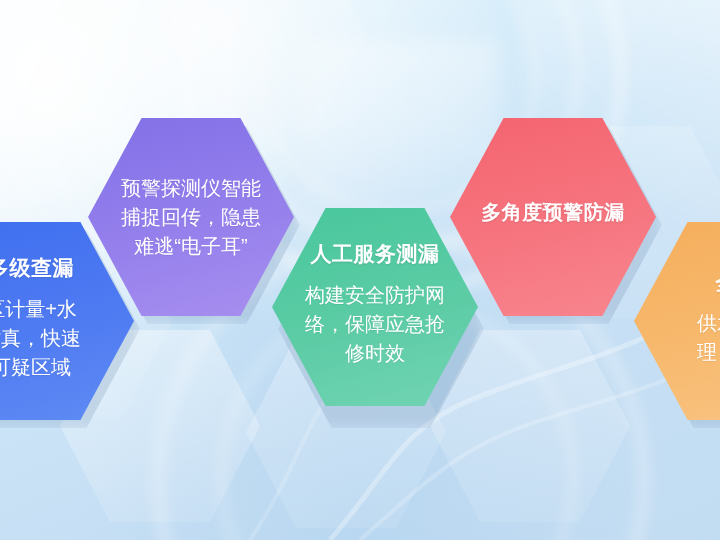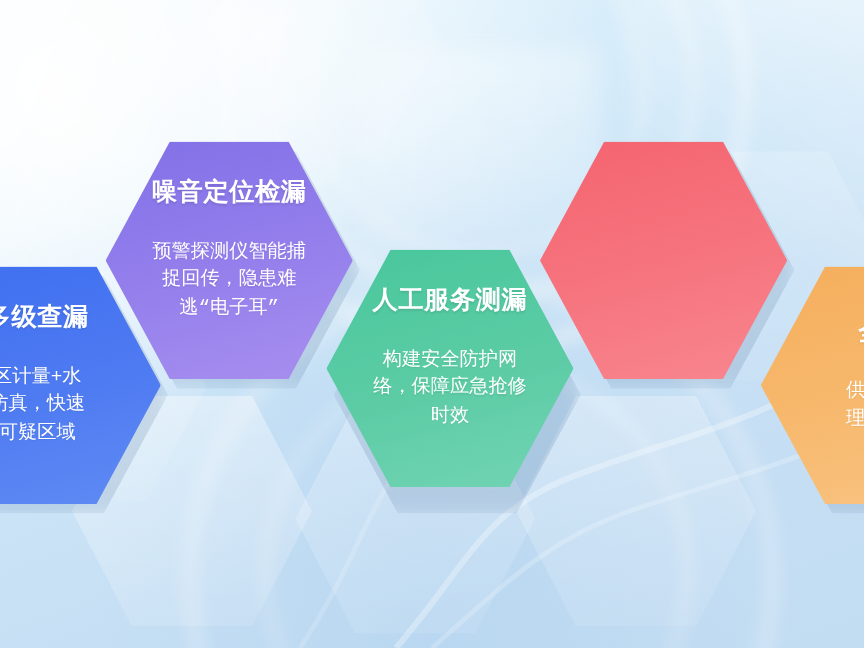--- a/index.html
+++ b/index.html
@@ -58,23 +58,22 @@
     padding:0 22px;
     text-align:center;
     color:#ffffff;
   }
   .hex .title{
     font-size:21px;font-weight:bold;letter-spacing:.5px;
     line-height:1.15;margin:0 0 10px 0;white-space:nowrap;
     text-shadow:0 1px 2px rgba(0,0,0,.10);
   }
   .hex .desc{
-    font-size:16px;line-height:1.45;margin:16px;font-weight:500;
+    font-size:20px;line-height:1.45;margin:4px;font-weight:500;
     text-shadow:0 1px 1px rgba(0,0,0,.07);
-    font-family:Liberation Mono, monospace;
   }
   .shadow{
     position:absolute;
     clip-path:polygon(26% 0%,74% 0%,100% 50%,74% 100%,26% 100%,0% 50%);
     background:rgba(86,120,160,.20);
     filter:blur(7px);
     pointer-events:none;
   }
 
   
@@ -131,30 +130,30 @@
   <div class="shadow" id="sh-orange"></div>
 
   <div class="hex hex-blue" id="hex-blue">
     <div class="title">多级查漏</div>
     <div class="desc" style="white-space:pre-line;">区计量+水
 仿真，快速
 可疑区域</div>
   </div>
 
   <div class="hex hex-purple" id="hex-purple">
-    <div class="title">噪音定位检漏</div>
     <div class="desc">预警探测仪智能捕捉回传，隐患难逃“电子耳”</div>
   </div>
 
   <div class="hex hex-green" id="hex-green">
     <div class="title">人工服务测漏</div>
     <div class="desc">构建安全防护网络，保障应急抢修时效</div>
   </div>
 
   <div class="hex hex-red" id="hex-red">
+    <div class="title" style="font-size:20px;">多角度预警防漏</div>
   </div>
 
   <div class="hex hex-orange" id="hex-orange">
     <div class="title">全流</div>
     <div class="desc" style="white-space:pre-line;">供水管网
 理，漏损</div>
   </div>
 
 </div>
 

